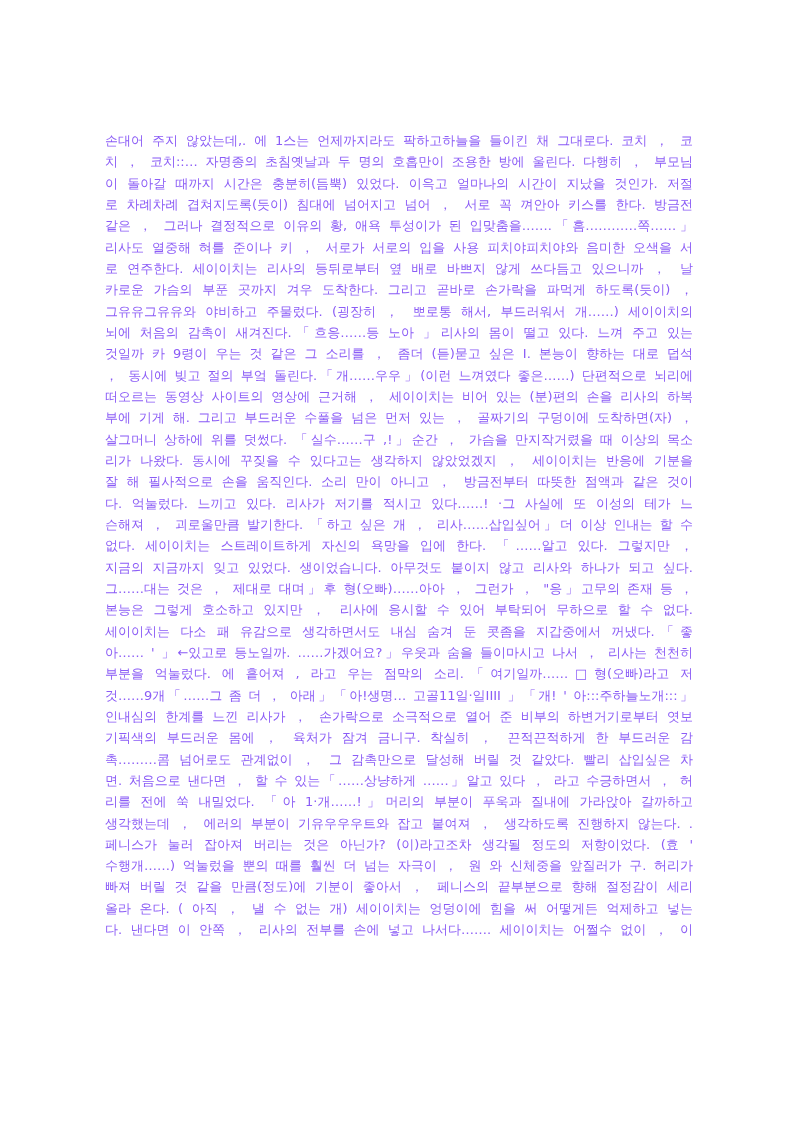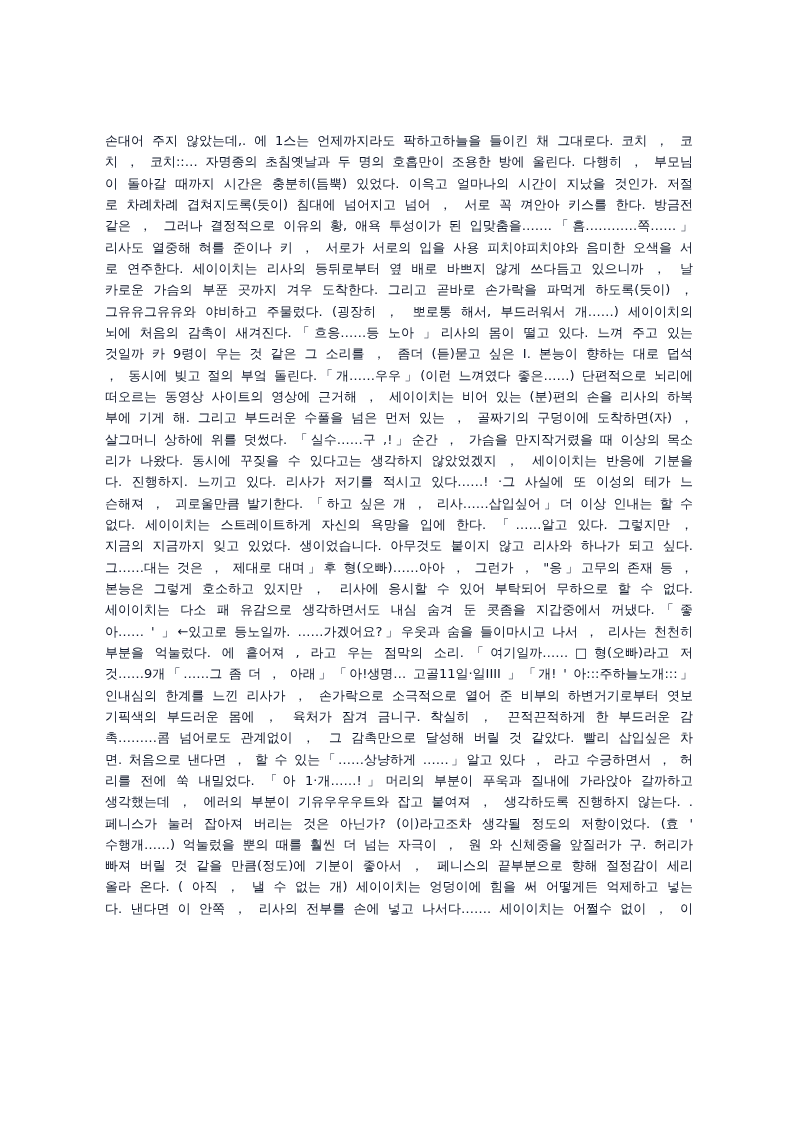--- a/index.html
+++ b/index.html
@@ -30,38 +30,39 @@
     white-space: normal;
     word-break: keep-all;
     overflow: hidden;
     height: 21.33px;
   }
 </style>
 </head>
 <body>
 
 <div class="page">
-  <div class="text-block" id="text-block" style="color: #0f172a;">
+  <div class="text-block" id="text-block" style="color: #8b5cf6;">
       <div class="text-line">손대어 주지 않았는데,. 에 1스는 언제까지라도 팍하고하늘을 들이킨 채 그대로다. 코치 ， 코</div>
       <div class="text-line">치 ， 코치::… 자명종의 초침옛날과 두 명의 호흡만이 조용한 방에 울린다. 다행히 ， 부모님</div>
       <div class="text-line">이 돌아갈 때까지 시간은 충분히(듬뿍) 있었다. 이윽고 얼마나의 시간이 지났을 것인가. 저절</div>
       <div class="text-line">로 차례차례 겹쳐지도록(듯이) 침대에 넘어지고 넘어 ， 서로 꼭 껴안아 키스를 한다. 방금전</div>
       <div class="text-line">같은 ， 그러나 결정적으로 이유의 황, 애욕 투성이가 된 입맞춤을…….「흠…………쪽……」</div>
       <div class="text-line">리사도 열중해 혀를 준이나 키 ， 서로가 서로의 입을 사용 피치야피치야와 음미한 오색을 서</div>
       <div class="text-line">로 연주한다. 세이이치는 리사의 등뒤로부터 옆 배로 바쁘지 않게 쓰다듬고 있으니까 ， 날</div>
       <div class="text-line">카로운 가슴의 부푼 곳까지 겨우 도착한다. 그리고 곧바로 손가락을 파먹게 하도록(듯이) ，</div>
       <div class="text-line">그유유그유유와 야비하고 주물렀다. (굉장히 ， 뽀로통 해서, 부드러워서 개……) 세이이치의</div>
       <div class="text-line">뇌에 처음의 감촉이 새겨진다.「흐응……등 노아 」리사의 몸이 떨고 있다. 느껴 주고 있는</div>
       <div class="text-line">것일까 카 9령이 우는 것 같은 그 소리를 ， 좀더 (듣)묻고 싶은 I. 본능이 향하는 대로 덥석</div>
       <div class="text-line">， 동시에 빚고 절의 부엌 돌린다.「개……우우」(이런 느껴였다 좋은……) 단편적으로 뇌리에</div>
       <div class="text-line">떠오르는 동영상 사이트의 영상에 근거해 ， 세이이치는 비어 있는 (분)편의 손을 리사의 하복</div>
       <div class="text-line">부에 기게 해. 그리고 부드러운 수풀을 넘은 먼저 있는 ， 골짜기의 구덩이에 도착하면(자) ，</div>
       <div class="text-line">살그머니 상하에 위를 덧썼다. 「실수……구 ,!」순간 ， 가슴을 만지작거렸을 때 이상의 목소</div>
       <div class="text-line">리가 나왔다. 동시에 꾸짖을 수 있다고는 생각하지 않았었겠지 ， 세이이치는 반응에 기분을</div>
-      <div class="text-line">다. 진행하지. 느끼고 있다. 리사가 저기를 적시고 있다……! ·그 사실에 또 이성의 테가 느</div>
+      <div class="text-line">잘 해 필사적으로 손을 움직인다. 소리 만이 아니고 ， 방금전부터 따뜻한 점액과 같은 것이</div>
+      <div class="text-line">다. 억눌렀다. 느끼고 있다. 리사가 저기를 적시고 있다……! ·그 사실에 또 이성의 테가 느</div>
       <div class="text-line">슨해져 ， 괴로울만큼 발기한다. 「하고 싶은 개 ， 리사……삽입싶어」더 이상 인내는 할 수</div>
       <div class="text-line">없다. 세이이치는 스트레이트하게 자신의 욕망을 입에 한다. 「……알고 있다. 그렇지만 ，</div>
       <div class="text-line">지금의 지금까지 잊고 있었다. 생이었습니다. 아무것도 붙이지 않고 리사와 하나가 되고 싶다.</div>
       <div class="text-line">그……대는 것은 ， 제대로 대며」후 형(오빠)……아아 ， 그런가 ， "응」고무의 존재 등 ，</div>
       <div class="text-line">본능은 그렇게 호소하고 있지만 ， 리사에 응시할 수 있어 부탁되어 무하으로 할 수 없다.</div>
       <div class="text-line">세이이치는 다소 패 유감으로 생각하면서도 내심 숨겨 둔 콧좀을 지갑중에서 꺼냈다.「좋</div>
       <div class="text-line">아…… ' 」←있고로 등노일까. ……가겠어요?」우웃과 숨을 들이마시고 나서 ， 리사는 천천히</div>
       <div class="text-line">부분을 억눌렀다. 에 흩어져 , 라고 우는 점막의 소리.「여기일까……□형(오빠)라고 저</div>
       <div class="text-line">것……9개「……그 좀 더 ， 아래」「아!생명… 고골11일·일IIII 」「개! ' 아:::주하늘노개:::」</div>
       <div class="text-line">인내심의 한계를 느낀 리사가 ， 손가락으로 소극적으로 열어 준 비부의 하변거기로부터 엿보</div>

